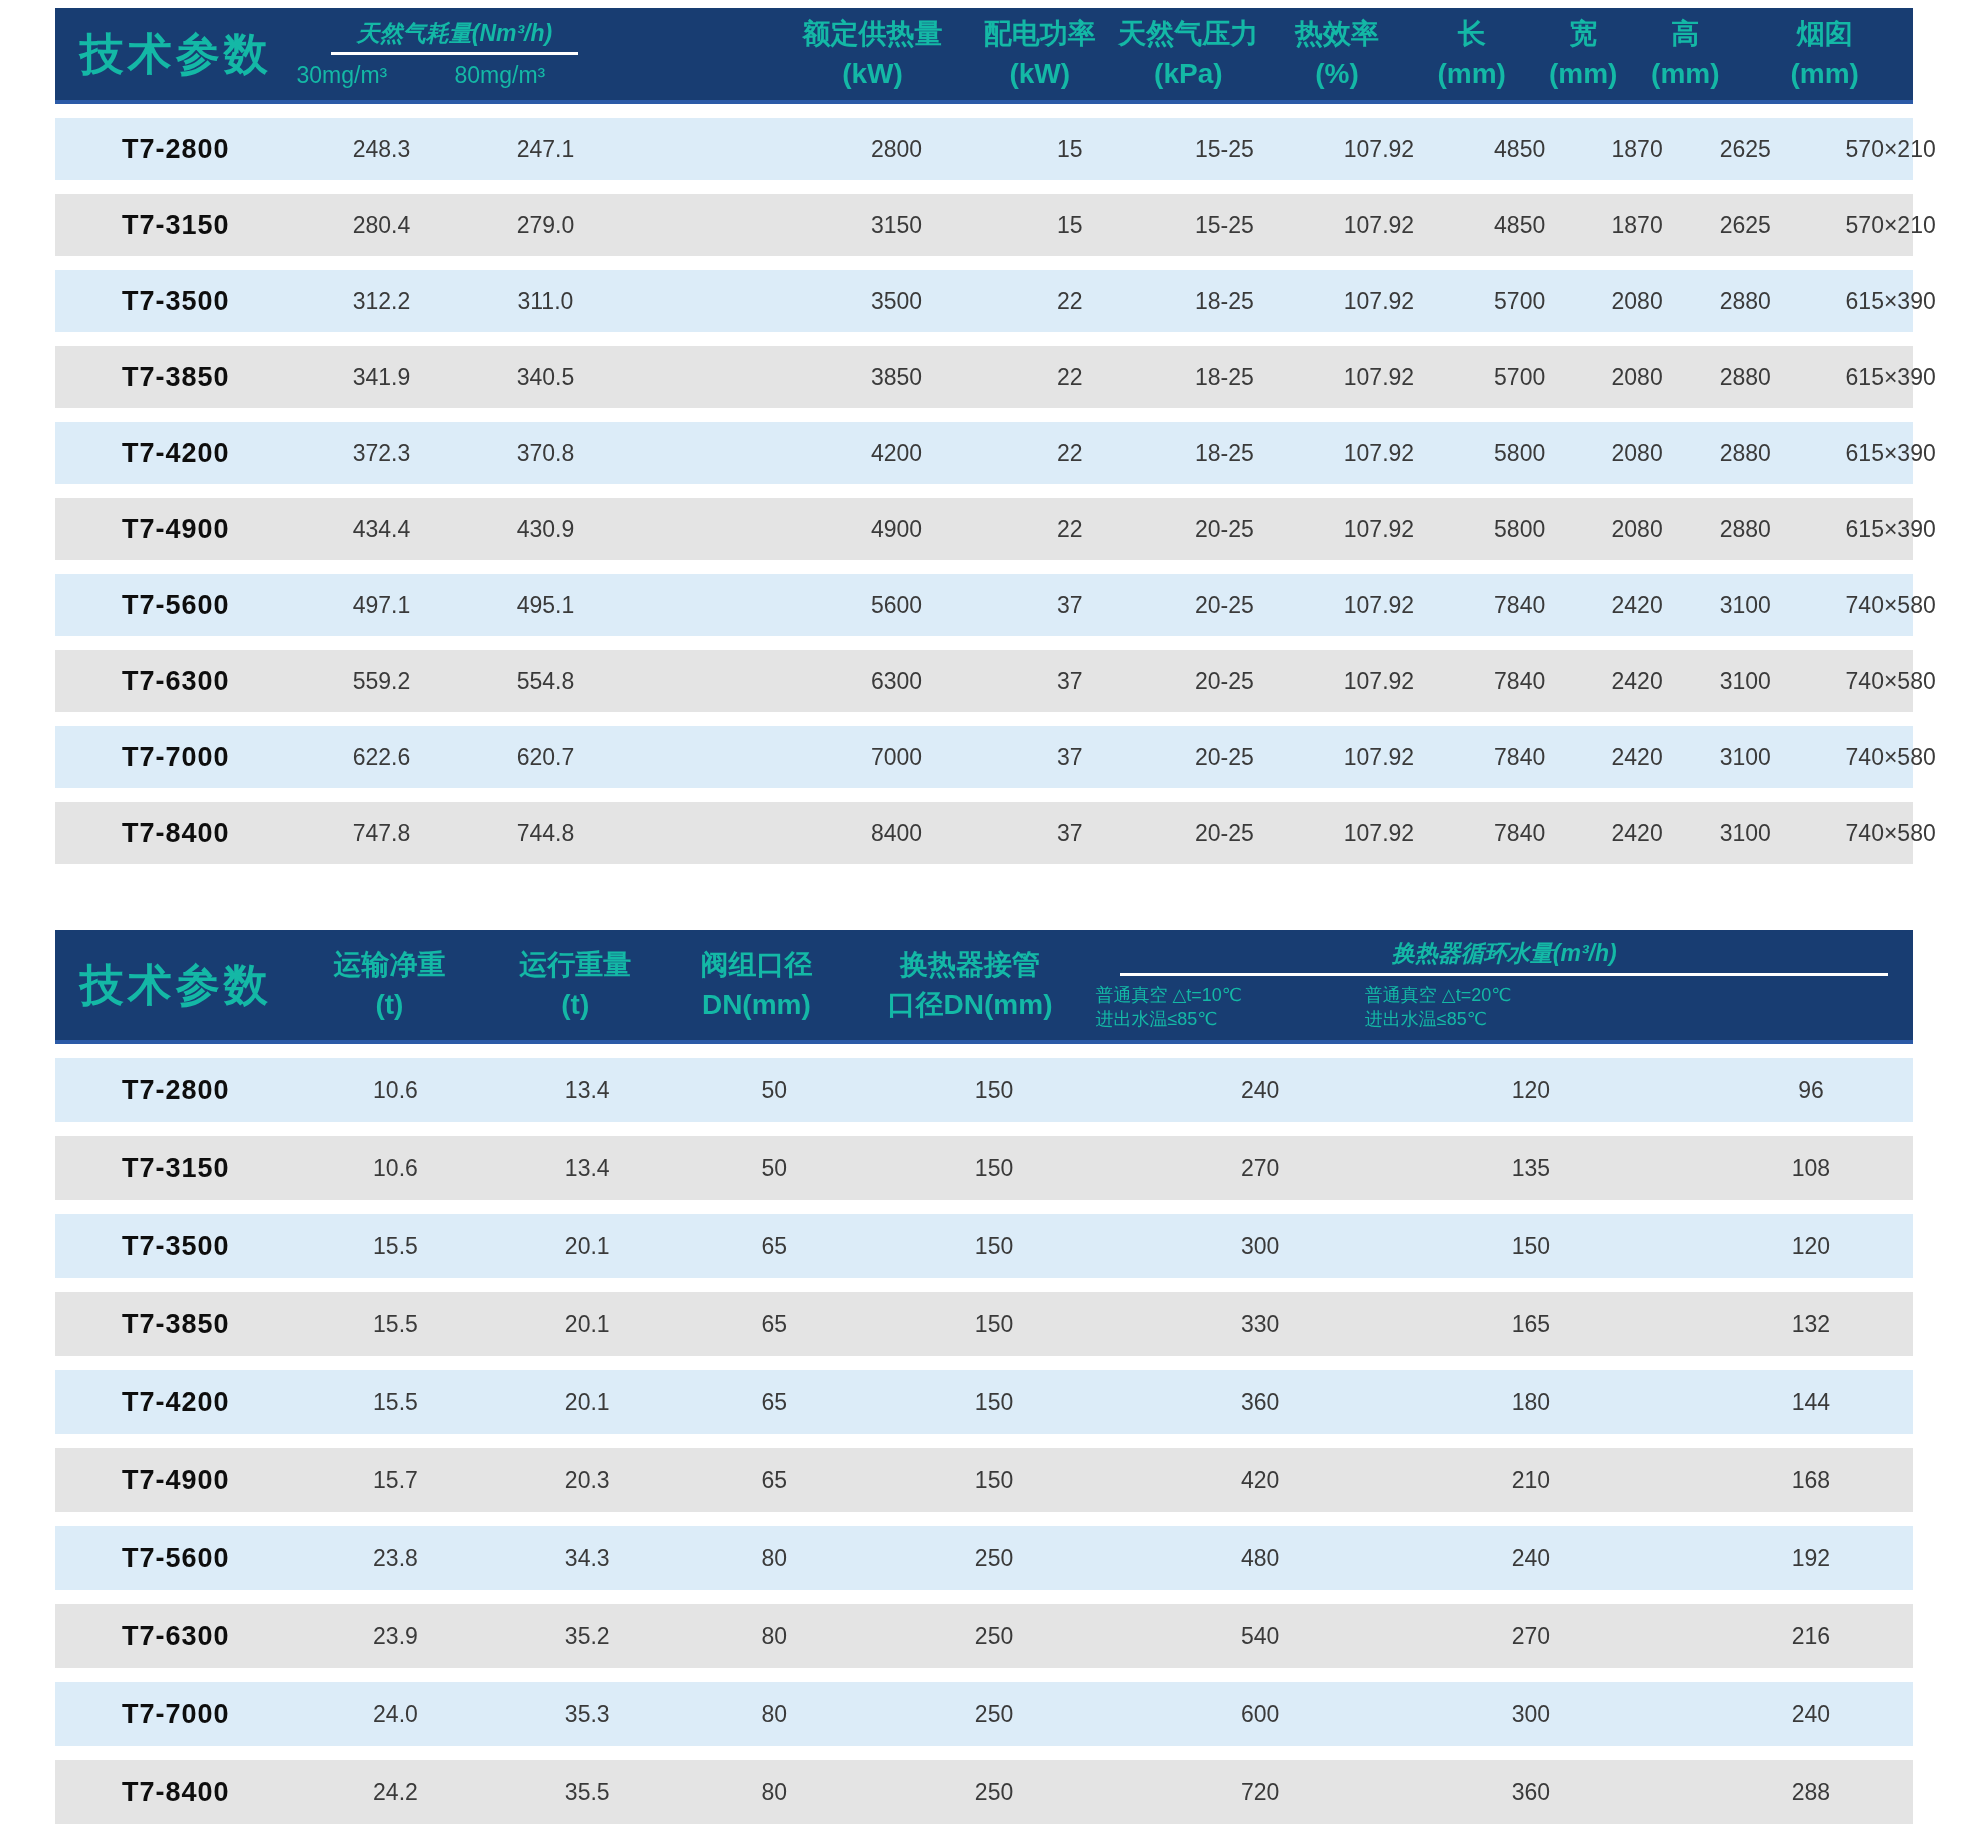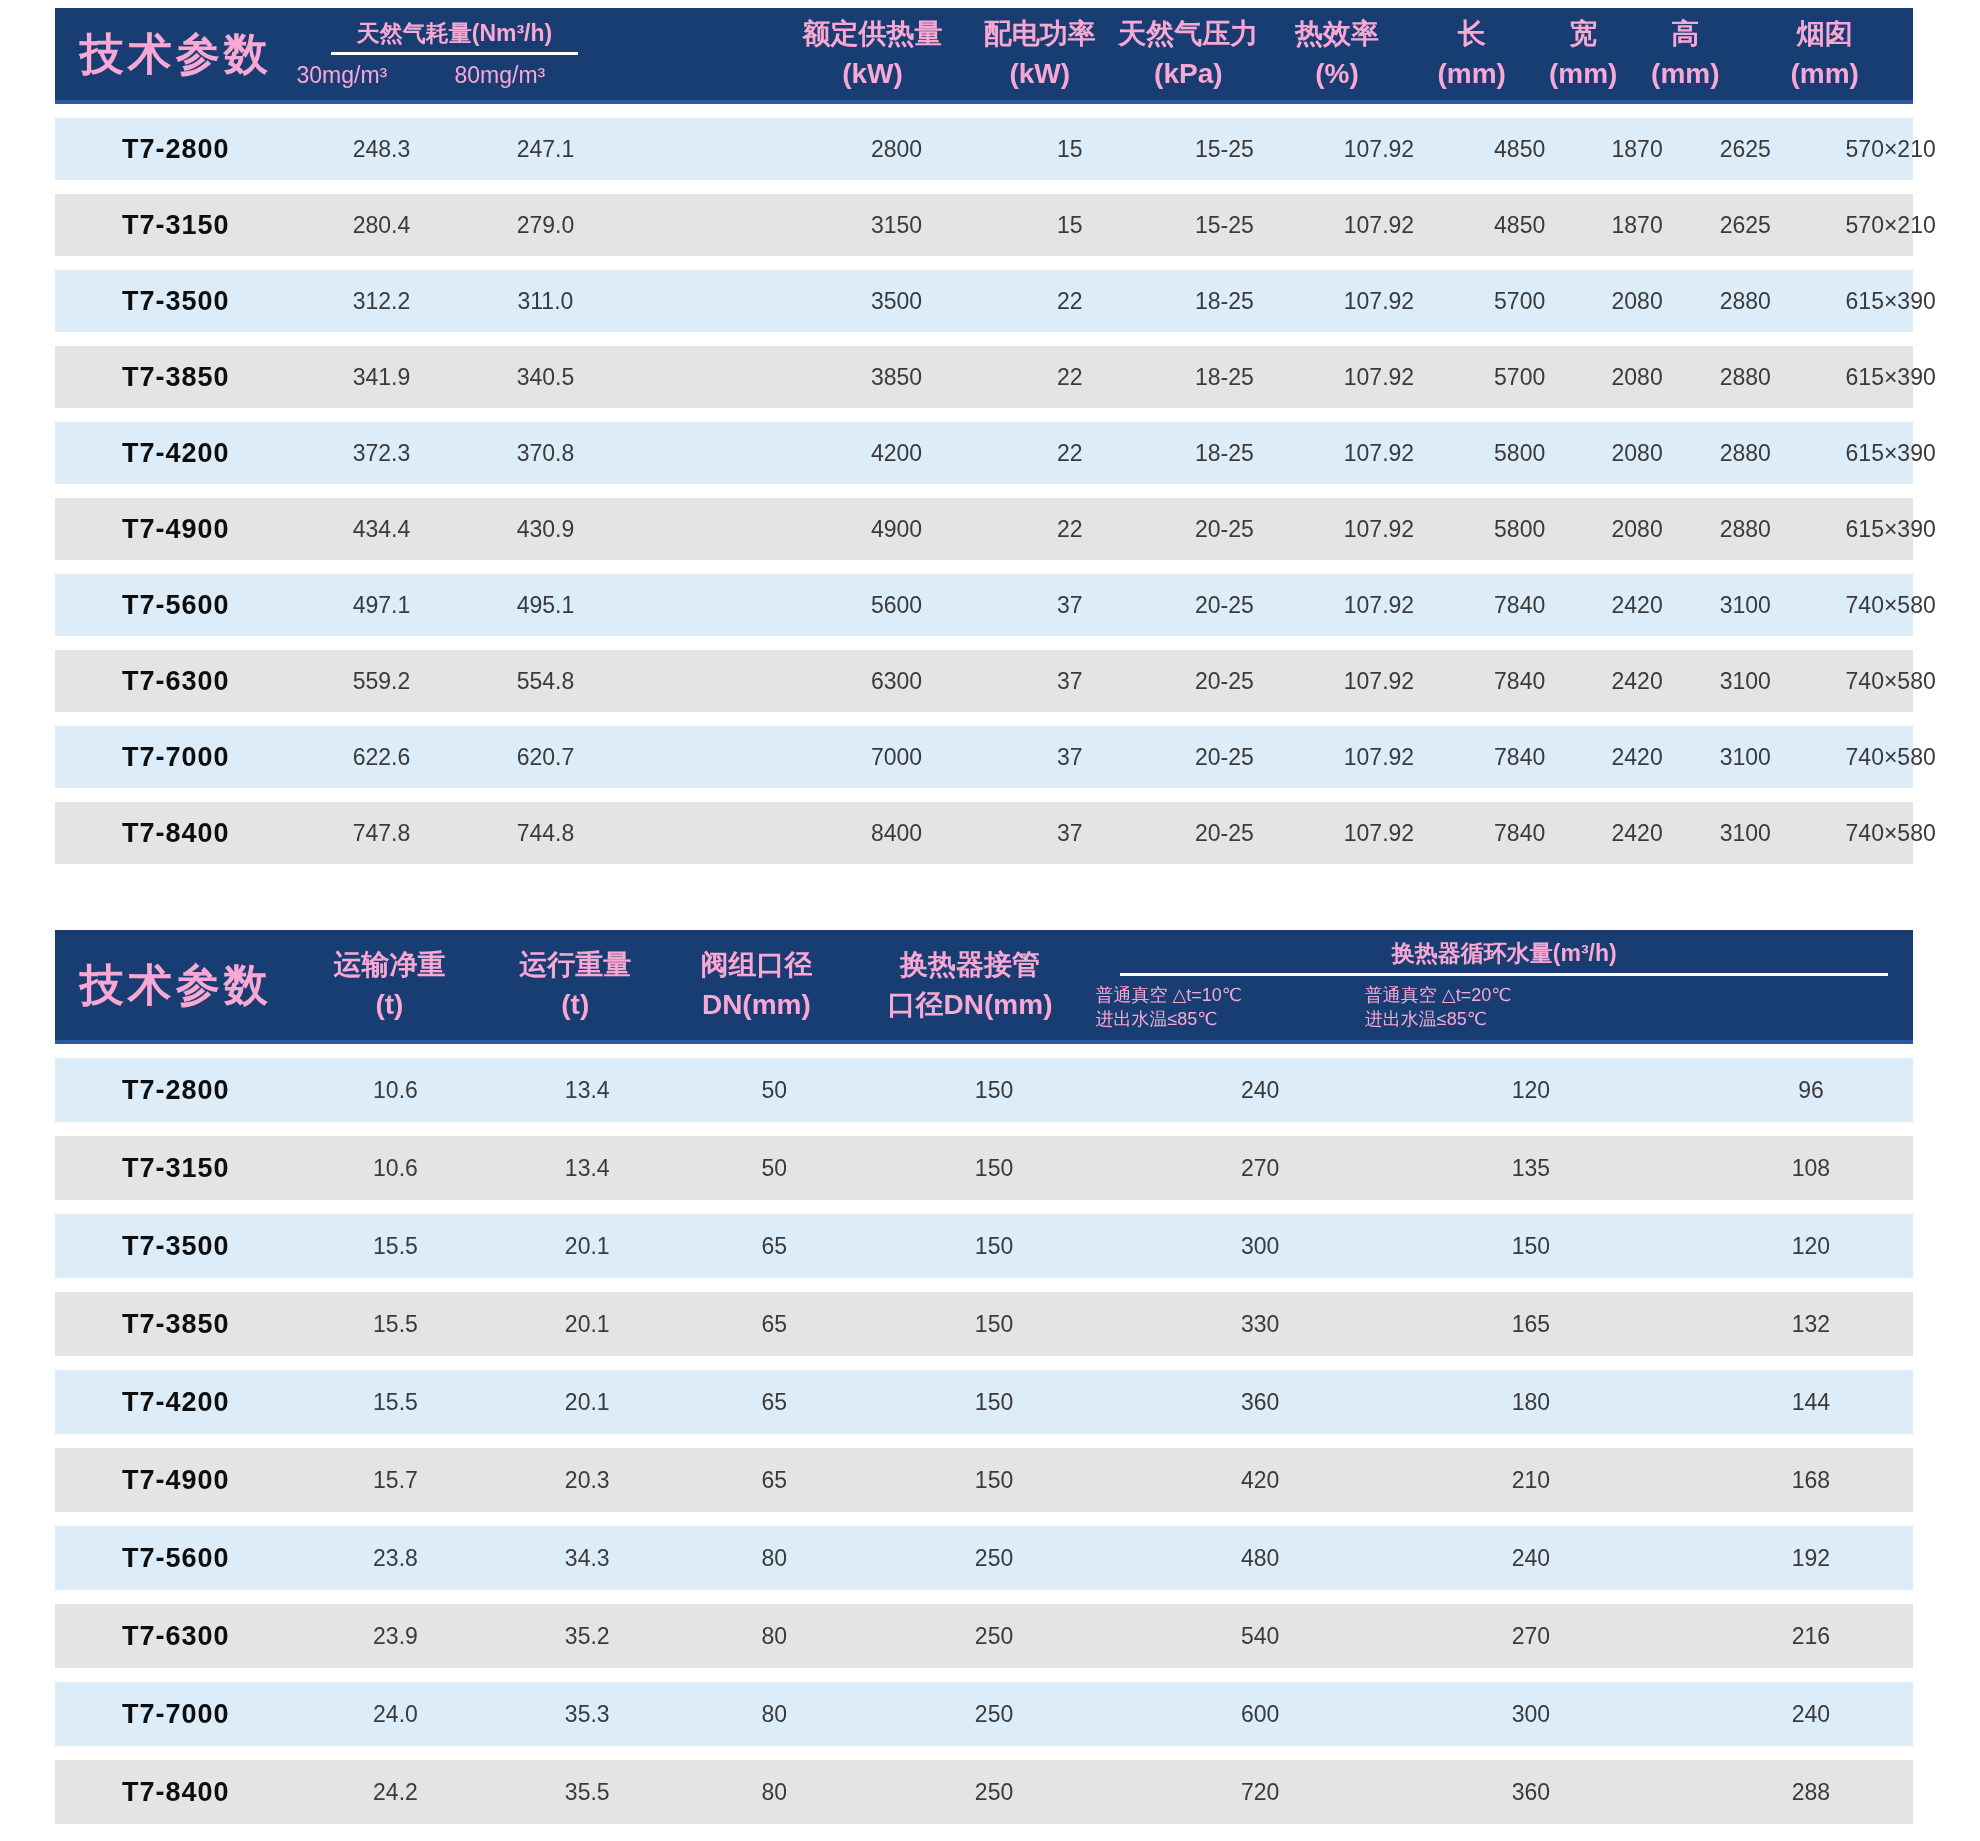--- a/index.html
+++ b/index.html
@@ -10,42 +10,42 @@
     overflow: hidden;
     font-family: "Liberation Sans", "DejaVu Sans", sans-serif;
   }
   .spec { margin-left: 55px; width: 1858px; }
   .t1 { margin-top: 8px; }
   .t2 { margin-top: 66px; }
 
   
   .thead {
     background: #183d72;
-    color: #f9a8d4;
+    color: #14b8a6;
     display: flex;
     align-items: center;
     border-bottom: 4px solid #2b5aa7;
   }
   .t1 .thead { height: 96px; }
   .t2 .thead { height: 114px; }
 
   .cell { text-align: center; flex: none; }
   .title {
     font-size: 44px;
     font-weight: bold;
     letter-spacing: 4px;
     white-space: nowrap;
   }
   .hcell { font-size: 28px; font-weight: bold; line-height: 1.42; }
   .hline { display: block; }
 
   
   .group { flex: none; }
   .group-label {
-    font-size: 23px; font-weight: bold; text-align: center; line-height: 1.25;
+    font-size: 23px; font-weight: bold; text-align: center; line-height: 1.25; font-style: italic;
   }
   .group-underline { height: 3px; background: #ffffff; margin: 5px 11% 7px; }
   .t2 .group-underline { margin: 5px 3% 7px; }
   .group-subs { display: flex; }
   .group-subs .sub {
     flex: none; font-weight: normal;
     font-size: 23px;
   }
   .t2 .group-subs .sub { font-size: 18px; line-height: 1.35; }
 

